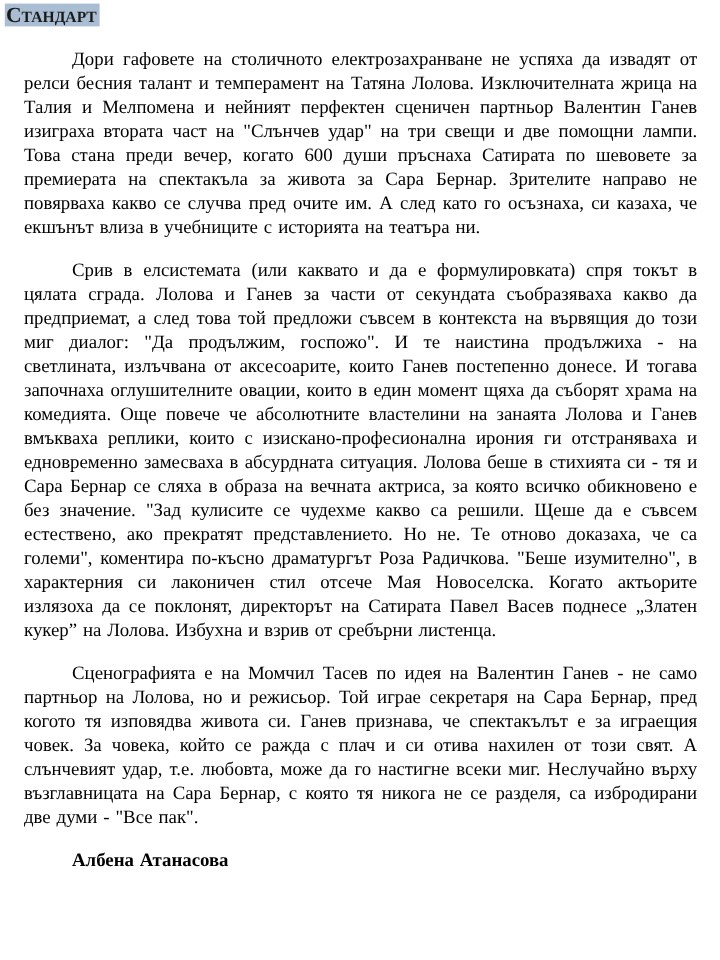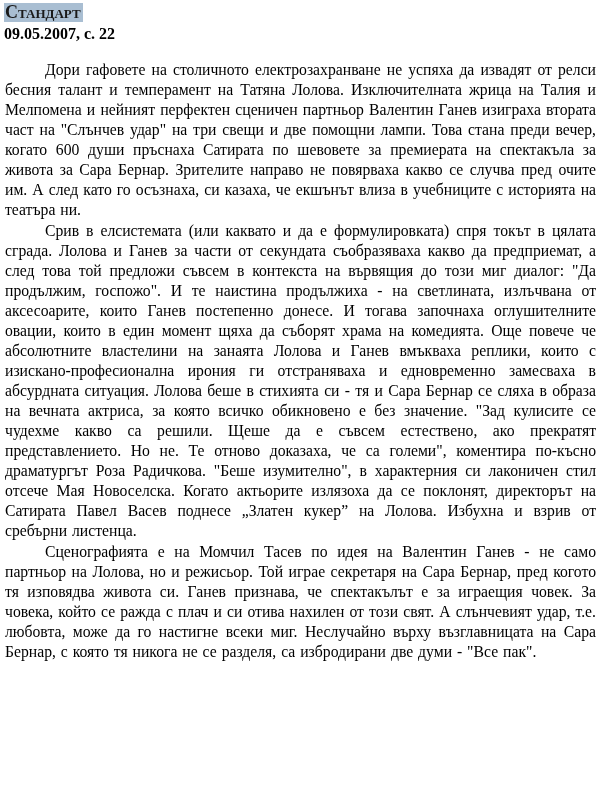--- a/index.html
+++ b/index.html
@@ -36,21 +36,21 @@
   .headline {
     font-weight: bold;
     font-size: 19.5px;
     line-height: 23px;
     margin-top: 21px;
   }
   .article {
     margin-top: 17px;
   }
   .article p {
-    margin: 1px;
+    margin: 16px;
     font-size: 15.7px;
     line-height: 20px;
     text-align: justify;
     text-indent: 40px;
     word-spacing: 1px;
   }
   .byline {
     margin: 0;
     font-size: 15.7px;
     line-height: 20px;
@@ -58,19 +58,19 @@
     text-indent: 40px;
   }
 </style>
 </head>
 <body>
 
 <div class="page">
   <div>
     <span class="masthead" style="background: rgb(169, 190, 210);">Стандарт</span>
   </div>
-  <div class="dateline">09.05.2007, с. 22</div>
   <div class="article">
     <p>Дори гафовете на столичното електрозахранване не успяха да извадят от релси бесния талант и темперамент на Татяна Лолова. Изключителната жрица на Талия и Мелпомена и нейният перфектен сценичен партньор Валентин Ганев изиграха втората част на "Слънчев удар" на три свещи и две помощни лампи. Това стана преди вечер, когато 600 души пръснаха Сатирата по шевовете за премиерата на спектакъла за живота за Сара Бернар. Зрителите направо не повярваха какво се случва пред очите им. А след като го осъзнаха, си казаха, че екшънът влиза в учебниците с историята на театъра ни.</p>
     <p>Срив в елсистемата (или каквато и да е формулировката) спря токът в цялата сграда. Лолова и Ганев за части от секундата съобразяваха какво да предприемат, а след това той предложи съвсем в контекста на вървящия до този миг диалог: "Да продължим, госпожо". И те наистина продължиха - на светлината, излъчвана от аксесоарите, които Ганев постепенно донесе. И тогава започнаха оглушителните овации, които в един момент щяха да съборят храма на комедията. Още повече че абсолютните властелини на занаята Лолова и Ганев вмъкваха реплики, които с изискано-професионална ирония ги отстраняваха и едновременно замесваха в абсурдната ситуация. Лолова беше в стихията си - тя и Сара Бернар се сляха в образа на вечната актриса, за която всичко обикновено е без значение. "Зад кулисите се чудехме какво са решили. Щеше да е съвсем естествено, ако прекратят представлението. Но не. Те отново доказаха, че са големи", коментира по-късно драматургът Роза Радичкова. "Беше изумително", в характерния си лаконичен стил отсече Мая Новоселска. Когато актьорите излязоха да се поклонят, директорът на Сатирата Павел Васев поднесе „Златен кукер” на Лолова. Избухна и взрив от сребърни листенца.</p>
     <p>Сценографията е на Момчил Тасев по идея на Валентин Ганев - не само партньор на Лолова, но и режисьор. Той играе секретаря на Сара Бернар, пред когото тя изповядва живота си. Ганев признава, че спектакълът е за играещия човек. За човека, който се ражда с плач и си отива нахилен от този свят. А слънчевият удар, т.е. любовта, може да го настигне всеки миг. Неслучайно върху възглавницата на Сара Бернар, с която тя никога не се разделя, са избродирани две думи - "Все пак".</p>
+    <p class="byline">Албена Атанасова</p>
   </div>
 </div>
 
 </body></html>

